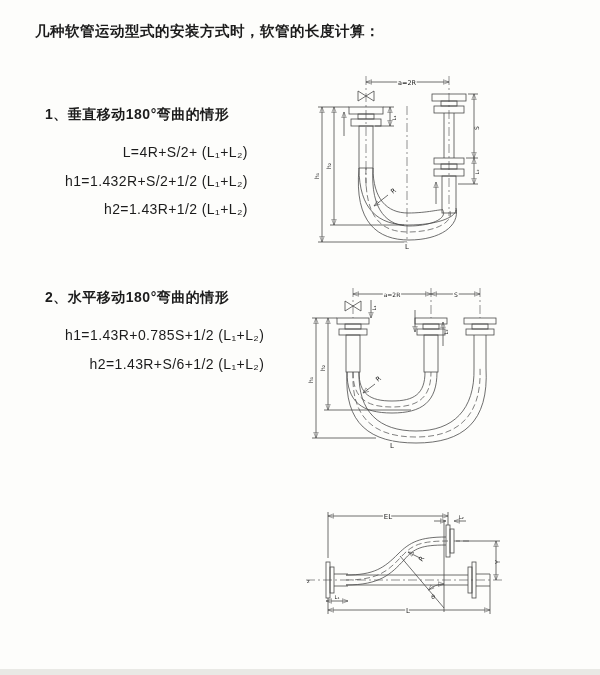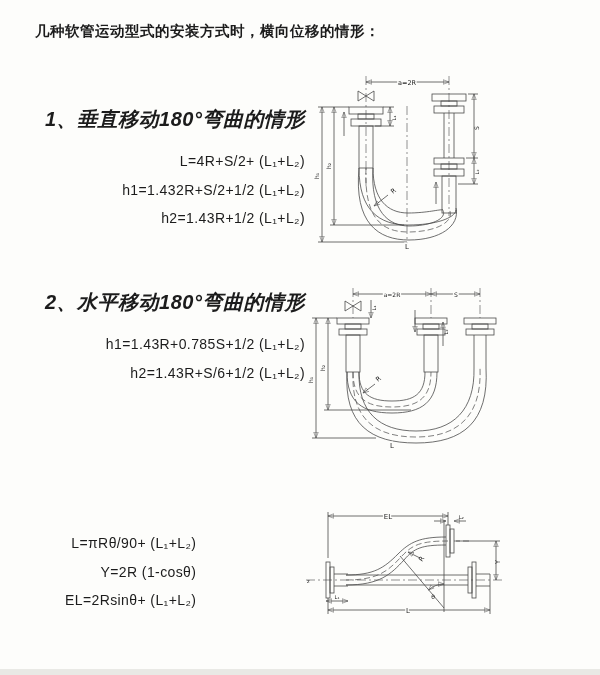--- a/index.html
+++ b/index.html
@@ -7,21 +7,21 @@
     width:600px;height:675px;position:relative;overflow:hidden;
     background:#fdfdfb;
     font-family:"Liberation Sans","DejaVu Sans",sans-serif;
     color:#1c1c1c;
   }
   .page-title{
     position:absolute;left:35px;top:22px;
     font-size:14.5px;font-weight:bold;letter-spacing:0.5px;
   }
   .section{position:absolute;left:45px;}
-  .sec-heading{font-size:20px;font-weight:bold;letter-spacing:0.5px;margin:0 0 0 0;font-style:italic;}
+  .sec-heading{font-size:14px;font-weight:bold;letter-spacing:0.5px;margin:0 0 0 0;}
   .formulas{margin:14px 0 0 20px;}
   .formula{font-size:14px;line-height:28.5px;letter-spacing:0.4px;white-space:pre;text-align:right;}
   #sec1{top:106px;}
   #sec2{top:289px;}
   #sec3{top:515px;}
   .dwg{position:absolute;}
   #d1{left:306px;top:66px;}
   #d2{left:306px;top:280px;}
   #d3{left:296px;top:500px;}
   svg{display:block;}
@@ -31,45 +31,40 @@
   svg .hd{stroke-dasharray:6 3;stroke-width:0.7;}
   svg text{stroke:none;fill:#222;font-family:"DejaVu Sans",sans-serif;}
   svg .halo{paint-order:stroke;stroke:#fdfdfb;stroke-width:3px;}
   .bottom-edge{position:absolute;left:0;bottom:0;width:600px;height:6px;background:#e9e9e5;}
 </style>
 </head>
 <body>
 
 <div>
 
-  <div class="page-title">几种软管运动型式的安装方式时，横向位移的情形：</div>
+  <div class="page-title">几种软管运动型式的安装方式时，软管的长度计算：</div>
 
   <div class="section" id="sec1">
     <div class="sec-heading">1、垂直移动180°弯曲的情形</div>
     <div class="formulas">
       <div class="formula">L=4R+S/2+ (L₁+L₂)</div>
       <div class="formula">h1=1.432R+S/2+1/2 (L₁+L₂)</div>
       <div class="formula">h2=1.43R+1/2 (L₁+L₂)</div>
     </div>
   </div>
 
   <div class="section" id="sec2">
     <div class="sec-heading">2、水平移动180°弯曲的情形</div>
     <div class="formulas">
       <div class="formula">h1=1.43R+0.785S+1/2 (L₁+L₂)</div>
       <div class="formula">h2=1.43R+S/6+1/2 (L₁+L₂)</div>
     </div>
   </div>
 
   <div class="section" id="sec3">
-    <div class="formulas">
-      <div class="formula">L=πRθ/90+ (L₁+L₂)</div>
-      <div class="formula">Y=2R (1-cosθ)</div>
-      <div class="formula">EL=2Rsinθ+ (L₁+L₂)</div>
-    </div>
   </div>
 
   <svg class="dwg" id="d1" width="205" height="195" viewBox="0 0 205 195">
     <defs>
       <marker id="m1" viewBox="0 0 10 10" refX="9" refY="5" markerWidth="8" markerHeight="8" orient="auto-start-reverse">
         <path d="M0,1.5 L9,5 L0,8.5 z" fill="#4a4a4a" stroke="none"></path>
       </marker>
       <pattern id="br1" width="4" height="4" patternUnits="userSpaceOnUse">
         <line x1="0" y1="0" x2="4" y2="4" stroke="#8a8a8a" stroke-width="0.6"></line>
         <line x1="4" y1="0" x2="0" y2="4" stroke="#8a8a8a" stroke-width="0.6"></line>

